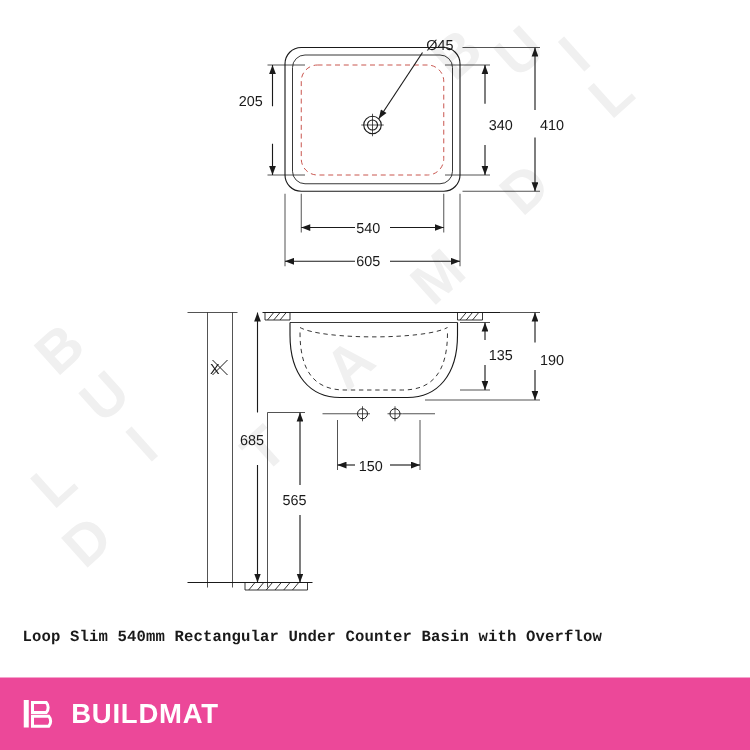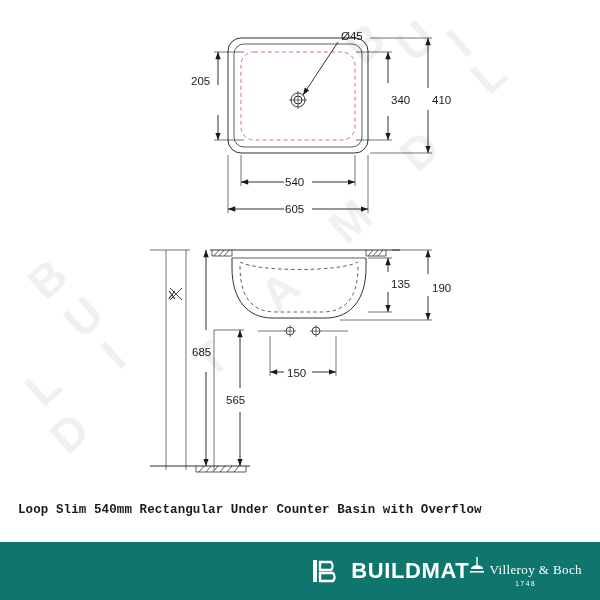--- a/index.html
+++ b/index.html
@@ -38,24 +38,24 @@
     font-weight: bold;
     color: #1a1a1a;
     letter-spacing: 0.1px;
     font-family: Liberation Mono, monospace;
   }
 
   .footer {
     position: absolute;
     left: 0; bottom: 0;
     width: 600px; height: 58px;
-    background: #0f766e;
+    background: #ec4899;
     display: flex;
     align-items: center;
-    justify-content: flex-end;
+    justify-content: space-between;
     padding: 0 18px;
   }
   .brand { display: flex; align-items: center; gap: 9px; }
   .brand-name {
     color: #ffffff;
     font-size: 22px;
     font-weight: bold;
     letter-spacing: 0.6px;
   }
   .vb { text-align: center; color: #ffffff; }
@@ -247,25 +247,14 @@
 
   <div class="footer">
     <div class="brand">
       <svg width="30" height="26" viewBox="0 0 30 26">
         <rect x="1" y="2" width="4" height="22" fill="#ffffff"></rect>
         <path d="M8,4 h11 a6,6 0 0 1 0,8 h-11 z" fill="none" stroke="#ffffff" stroke-width="2.4"></path>
         <path d="M8,15 h13 a6,6 0 0 1 0,8 h-13 z" fill="none" stroke="#ffffff" stroke-width="2.4"></path>
       </svg>
       <span class="brand-name">BUILDMAT</span>
     </div>
-    <div class="vb">
-      <div class="vb-top">
-        <svg width="16" height="22" viewBox="0 0 16 22">
-          <path d="M8,1 L8,12" stroke="#ffffff" stroke-width="1.4" fill="none"></path>
-          <path d="M2,13 C2,8 14,8 14,13 Z" fill="#ffffff"></path>
-          <path d="M1,15 h14 v1.6 h-14 z" fill="#ffffff"></path>
-        </svg>
-        <span class="vb-name">Villeroy &amp; Boch</span>
-      </div>
-      <div class="vb-year">1748</div>
-    </div>
   </div>
 </div>
 
 </body></html>

